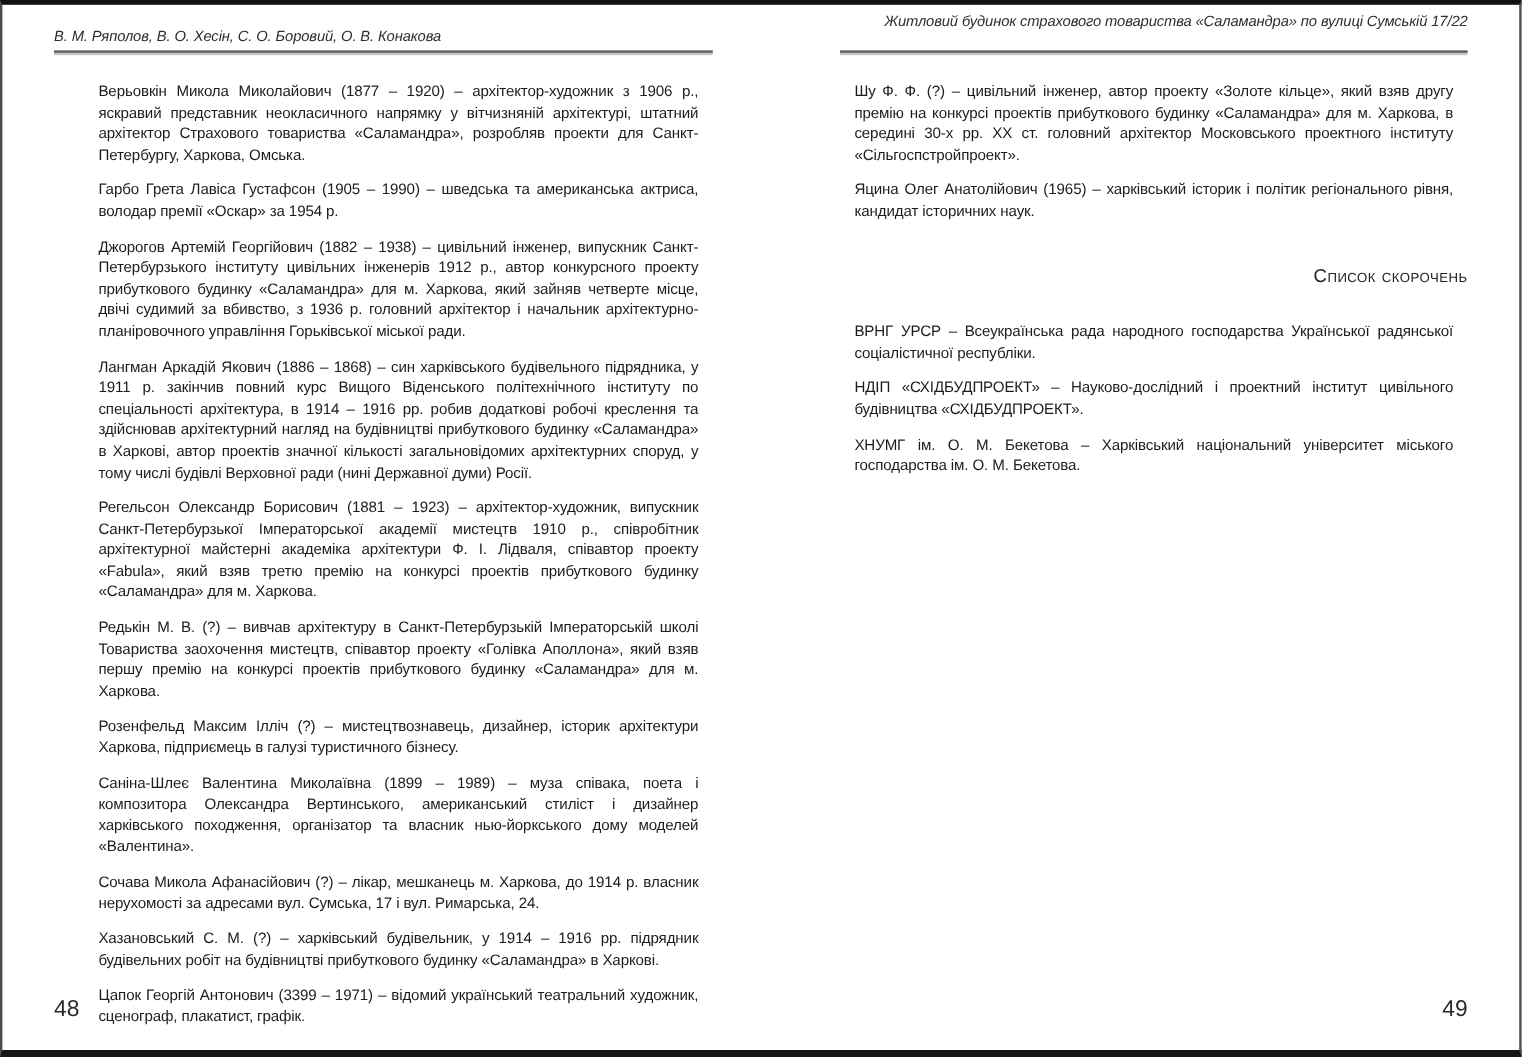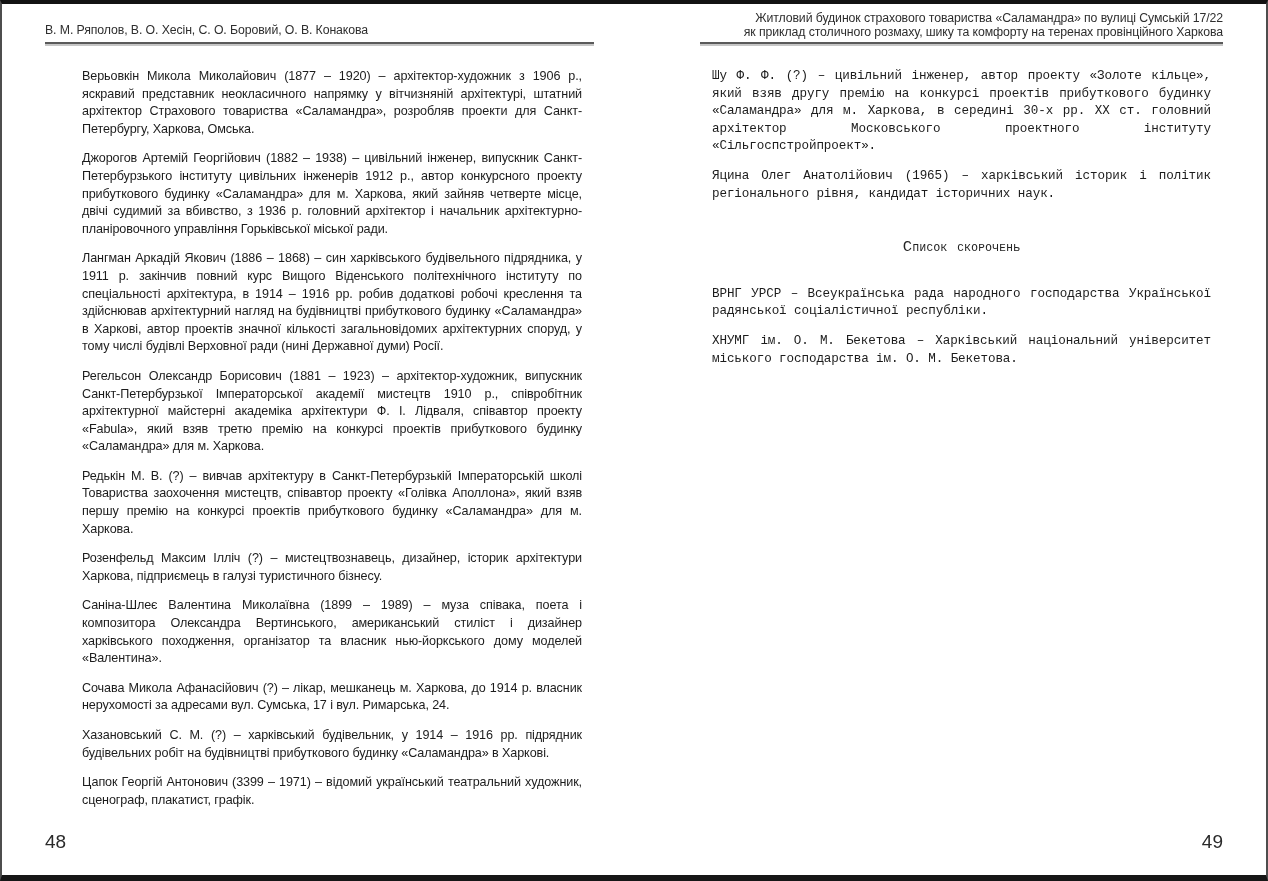--- a/index.html
+++ b/index.html
@@ -31,20 +31,21 @@
     height: 100%;
   }
   .page.left  { left: 45px;  width: 549px; }
   .page.right { left: 700px; width: 523px; }
 
   .running-header {
     position: absolute;
     top: 24px;
     left: 0;
     right: 0;
+    font-style: italic;
     font-size: 12.3px;
     line-height: 13.5px;
     color: #2e2e2e;
     letter-spacing: -0.1px;
     white-space: nowrap;
   }
   .page.right .running-header {
     top: 12px;
     text-align: right;
     white-space: normal;
@@ -62,27 +63,27 @@
     position: absolute;
     top: 56px;
     right: 0;
     text-align: justify;
     font-size: 12.6px;
     line-height: 17.6px;
     letter-spacing: -0.1px;
     color: #1c1c1c;
   }
   .page.left .body-text  { left: 25px; }
-  .page.right .body-text { left: 0; font-family: Liberation Mono, monospace; }
+  .page.right .body-text { left: 0; }
   .body-text p.para {
     margin: 12px;
     padding: 0;
   }
   .section-heading {
-    text-align: center;
+    text-align: right;
     font-variant: small-caps;
     font-size: 15.5px;
     letter-spacing: 0.4px;
     color: #222222;
     margin: 36px 0 29px 0;
   }
   .page-number {
     position: absolute;
     top: 831px;
     font-size: 19px;
@@ -94,44 +95,45 @@
 </head>
 <body>
 
 <div class="scan-frame"></div>
 
 <div class="page left">
   <div class="running-header">В. М. Ряполов, В. О. Хесін, С. О. Боровий, О. В. Конакова</div>
   <div class="header-rule"></div>
   <div class="body-text">
       <p class="para">Верьовкін Микола Миколайович (1877 – 1920) – архітектор-художник з 1906 р., яскравий представник неокласичного напрямку у вітчизняній архітектурі, штатний архітектор Страхового товариства «Саламандра», розробляв проекти для Санкт-Петербургу, Харкова, Омська.</p>
+      <p class="para">Гарбо Грета Лавіса Густафсон (1905 – 1990) – шведська та американська актриса, володар премії «Оскар» за 1954 р.</p>
       <p class="para">Джорогов Артемій Георгійович (1882 – 1938) – цивільний інженер, випускник Санкт-Петербурзького інституту цивільних інженерів 1912 р., автор конкурсного проекту прибуткового будинку «Саламандра» для м. Харкова, який зайняв четверте місце, двічі судимий за вбивство, з 1936 р. головний архітектор і начальник архітектурно-планіровочного управління Горьківської міської ради.</p>
       <p class="para">Лангман Аркадій Якович (1886 – 1868) – син харківського будівельного підрядника, у 1911 р. закінчив повний курс Вищого Віденського політехнічного інституту по спеціальності архітектура, в 1914 – 1916 рр. робив додаткові робочі креслення та здійснював архітектурний нагляд на будівництві прибуткового будинку «Саламандра» в Харкові, автор проектів значної кількості загальновідомих архітектурних споруд, у тому числі будівлі Верховної ради (нині Державної думи) Росії.</p>
       <p class="para">Регельсон Олександр Борисович (1881 – 1923) – архітектор-художник, випускник Санкт-Петербурзької Імператорської академії мистецтв 1910 р., співробітник архітектурної майстерні академіка архітектури Ф. І. Лідваля, співавтор проекту «Fabula», який взяв третю премію на конкурсі проектів прибуткового будинку «Саламандра» для м. Харкова.</p>
       <p class="para">Редькін М. В. (?) – вивчав архітектуру в Санкт-Петербурзькій Імператорській школі Товариства заохочення мистецтв, співавтор проекту «Голівка Аполлона», який взяв першу премію на конкурсі проектів прибуткового будинку «Саламандра» для м. Харкова.</p>
       <p class="para">Розенфельд Максим Ілліч (?) – мистецтвознавець, дизайнер, історик архітектури Харкова, підприємець в галузі туристичного бізнесу.</p>
       <p class="para">Саніна-Шлеє Валентина Миколаївна (1899 – 1989) – муза співака, поета і композитора Олександра Вертинського, американський стиліст і дизайнер харківського походження, організатор та власник нью-йоркського дому моделей «Валентина».</p>
       <p class="para">Сочава Микола Афанасійович (?) – лікар, мешканець м. Харкова, до 1914 р. власник нерухомості за адресами вул. Сумська, 17 і вул. Римарська, 24.</p>
       <p class="para">Хазановський С. М. (?) – харківський будівельник, у 1914 – 1916 рр. підрядник будівельних робіт на будівництві прибуткового будинку «Саламандра» в Харкові.</p>
       <p class="para">Цапок Георгій Антонович (3399 – 1971) – відомий український театральний художник, сценограф, плакатист, графік.</p>
     </div>
   <div class="page-number">48</div>
 </div>
 
 <div class="page right">
   <div class="running-header">
     <div>Житловий будинок страхового товариства «Саламандра» по вулиці Сумській 17/22</div>
-    <div>як приклад столичного розмаху, шику та комфорту на теренах провінційного Харкова</div>
   </div>
   <div class="header-rule"></div>
   <div class="body-text">
     <div>
         <p class="para">Шу Ф. Ф. (?) – цивільний інженер, автор проекту «Золоте кільце», який взяв другу премію на конкурсі проектів прибуткового будинку «Саламандра» для м. Харкова, в середині 30-х рр. ХХ ст. головний архітектор Московського проектного інституту «Сільгоспстройпроект».</p>
         <p class="para">Яцина Олег Анатолійович (1965) – харківський історик і політик регіонального рівня, кандидат історичних наук.</p>
       </div>
     <div class="section-heading">Список скорочень</div>
     <div>
         <p class="para">ВРНГ УРСР – Всеукраїнська рада народного господарства Української радянської соціалістичної республіки.</p>
+        <p class="para">НДІП «СХІДБУДПРОЕКТ» – Науково-дослідний і проектний інститут цивільного будівництва «СХІДБУДПРОЕКТ».</p>
         <p class="para">ХНУМГ ім. О. М. Бекетова – Харківський національний університет міського господарства ім. О. М. Бекетова.</p>
       </div>
   </div>
   <div class="page-number">49</div>
 </div>
 
 </body></html>

